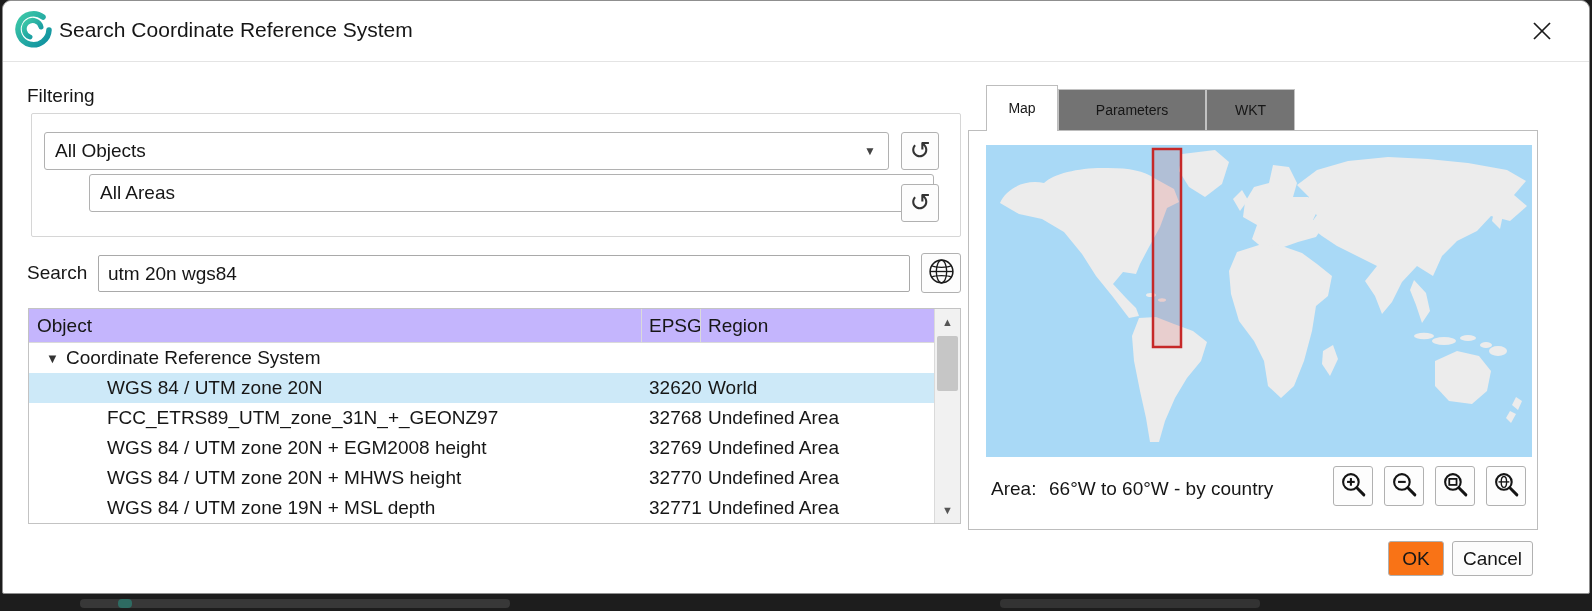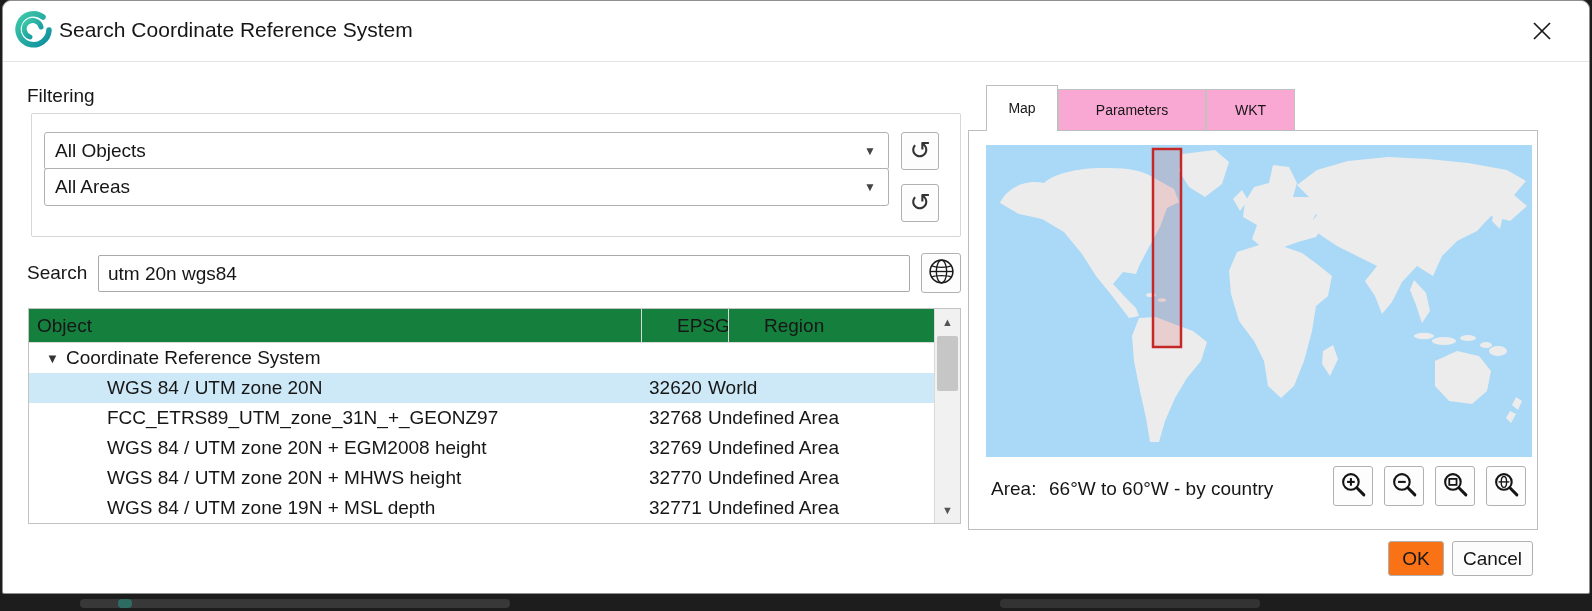--- a/index.html
+++ b/index.html
@@ -30,42 +30,42 @@
   .close-btn { position:absolute; right:28px; top:15px; width:38px; height:32px;
     background:transparent; border:none; cursor:pointer; display:flex; align-items:center; justify-content:center; }
 
   
   .filter-label { position:absolute; left:24px; top:84px; font-size:19px; }
   .groupbox { position:absolute; left:28px; top:112px; width:930px; height:124px;
     border:1px solid #d6d6d6; border-radius:2px; }
   .dropdown { position:absolute; left:12px; width:845px; height:38px;
     background:#fff; border:1px solid #b1b1b1; border-radius:3px;
     display:flex; align-items:center; padding:0 12px 0 10px; cursor:pointer; }
-  .dd1 { top:18px; } .dd2 { top:54px; }
+  .dd1 { top:18px; } .dd2 { top:60px;margin-left:45px; }
   .dd-text { flex:1; font-size:19px; }
   .dd-arrow { font-size:12px; color:#444; }
   .reset-btn { position:absolute; left:869px; width:38px; height:38px;
     background:#fdfdfd; border:1px solid #b1b1b1; border-radius:3px; cursor:pointer;
     font-size:25px; line-height:32px; color:#333; text-align:center; padding:0;
     font-family:"DejaVu Sans",sans-serif; }
   .r1 { top:18px; } .r2 { top:70px; }
 
   .search-label { position:absolute; left:24px; top:261px; font-size:19px; }
   .search-input { position:absolute; left:95px; top:254px; width:812px; height:37px;
     border:1px solid #a9a9a9; border-radius:2px; padding:0 9px; font-size:19px;
     font-family:"Liberation Sans","DejaVu Sans",sans-serif; color:#161616; background:#fff; }
   .globe-btn { position:absolute; left:918px; top:252px; width:40px; height:40px;
     background:#fdfdfd; border:1px solid #b1b1b1; border-radius:3px; cursor:pointer;
     display:flex; align-items:center; justify-content:center; }
 
   
   .crs-table { position:absolute; left:25px; top:307px; width:933px; height:216px;
     border:1px solid #c3c3c3; background:#fff; overflow:hidden; }
   .thead { display:grid; grid-template-columns:613px 59px auto; height:34px;
-    background:#15803d; border-bottom:1px solid #dadada; width:906px;gap:28px; }
+    background:#c4b5fd; border-bottom:1px solid #dadada; width:906px; }
   .th { font-size:19px; line-height:33px; padding-left:8px; white-space:nowrap; overflow:hidden; }
   .th-obj, .th-epsg { border-right:1px solid #dadada; }
   .th-epsg, .th-region { padding-left:7px; }
   .trow { display:grid; grid-template-columns:613px 59px auto; height:30px; width:906px; }
   .trow.selected { background:#cde9f8; }
   .td { font-size:19px; line-height:30px; white-space:nowrap; overflow:hidden; }
   .td-obj { padding-left:78px; }
   .td-epsg, .td-region { padding-left:7px; }
   .group-row { display:flex; align-items:center; height:30px; width:906px; }
   .expander { font-size:13px; color:#333; margin-left:17px; width:20px; cursor:pointer; }
@@ -78,21 +78,21 @@
   .scroll-up { top:0; } .scroll-down { bottom:0; }
   .scroll-thumb { position:absolute; left:2px; top:27px; width:21px; height:55px;
     background:#c6c6c6; border-radius:2px; cursor:grab; }
 
   
   .right-panel { position:absolute; left:965px; top:84px; width:578px; height:446px; }
   .tab { position:absolute; cursor:pointer; text-align:center; font-size:14px;
     border:1px solid #c2c2c2; border-bottom:none; }
   .tab-active { left:18px; top:0; width:72px; height:46px; line-height:44px;
     background:#fff; z-index:3; border-color:#bdbdbd; }
-  .tab-idle { top:4px; height:49px; line-height:40px; background:#f9a8d4; z-index:1; }
+  .tab-idle { top:4px; height:49px; line-height:40px; background:#737373; z-index:1; }
   .tab-parameters { left:90px; width:148px; }
   .tab-wkt { left:238px; width:89px; }
   .tab-pane { position:absolute; left:0; top:45px; width:570px; height:400px;
     background:#fff; border:1px solid #bdbdbd; z-index:2; }
   .map-box { position:absolute; left:17px; top:14px; width:546px; height:312px; }
   .area-label { position:absolute; left:22px; top:347px; font-size:19px; }
   .area-value { position:absolute; left:80px; top:347px; font-size:19px; white-space:nowrap; }
   .zoom-btn { position:absolute; top:335px; width:40px; height:40px;
     background:#fdfdfd; border:1px solid #b1b1b1; border-radius:3px; cursor:pointer;
     display:flex; align-items:center; justify-content:center; }

